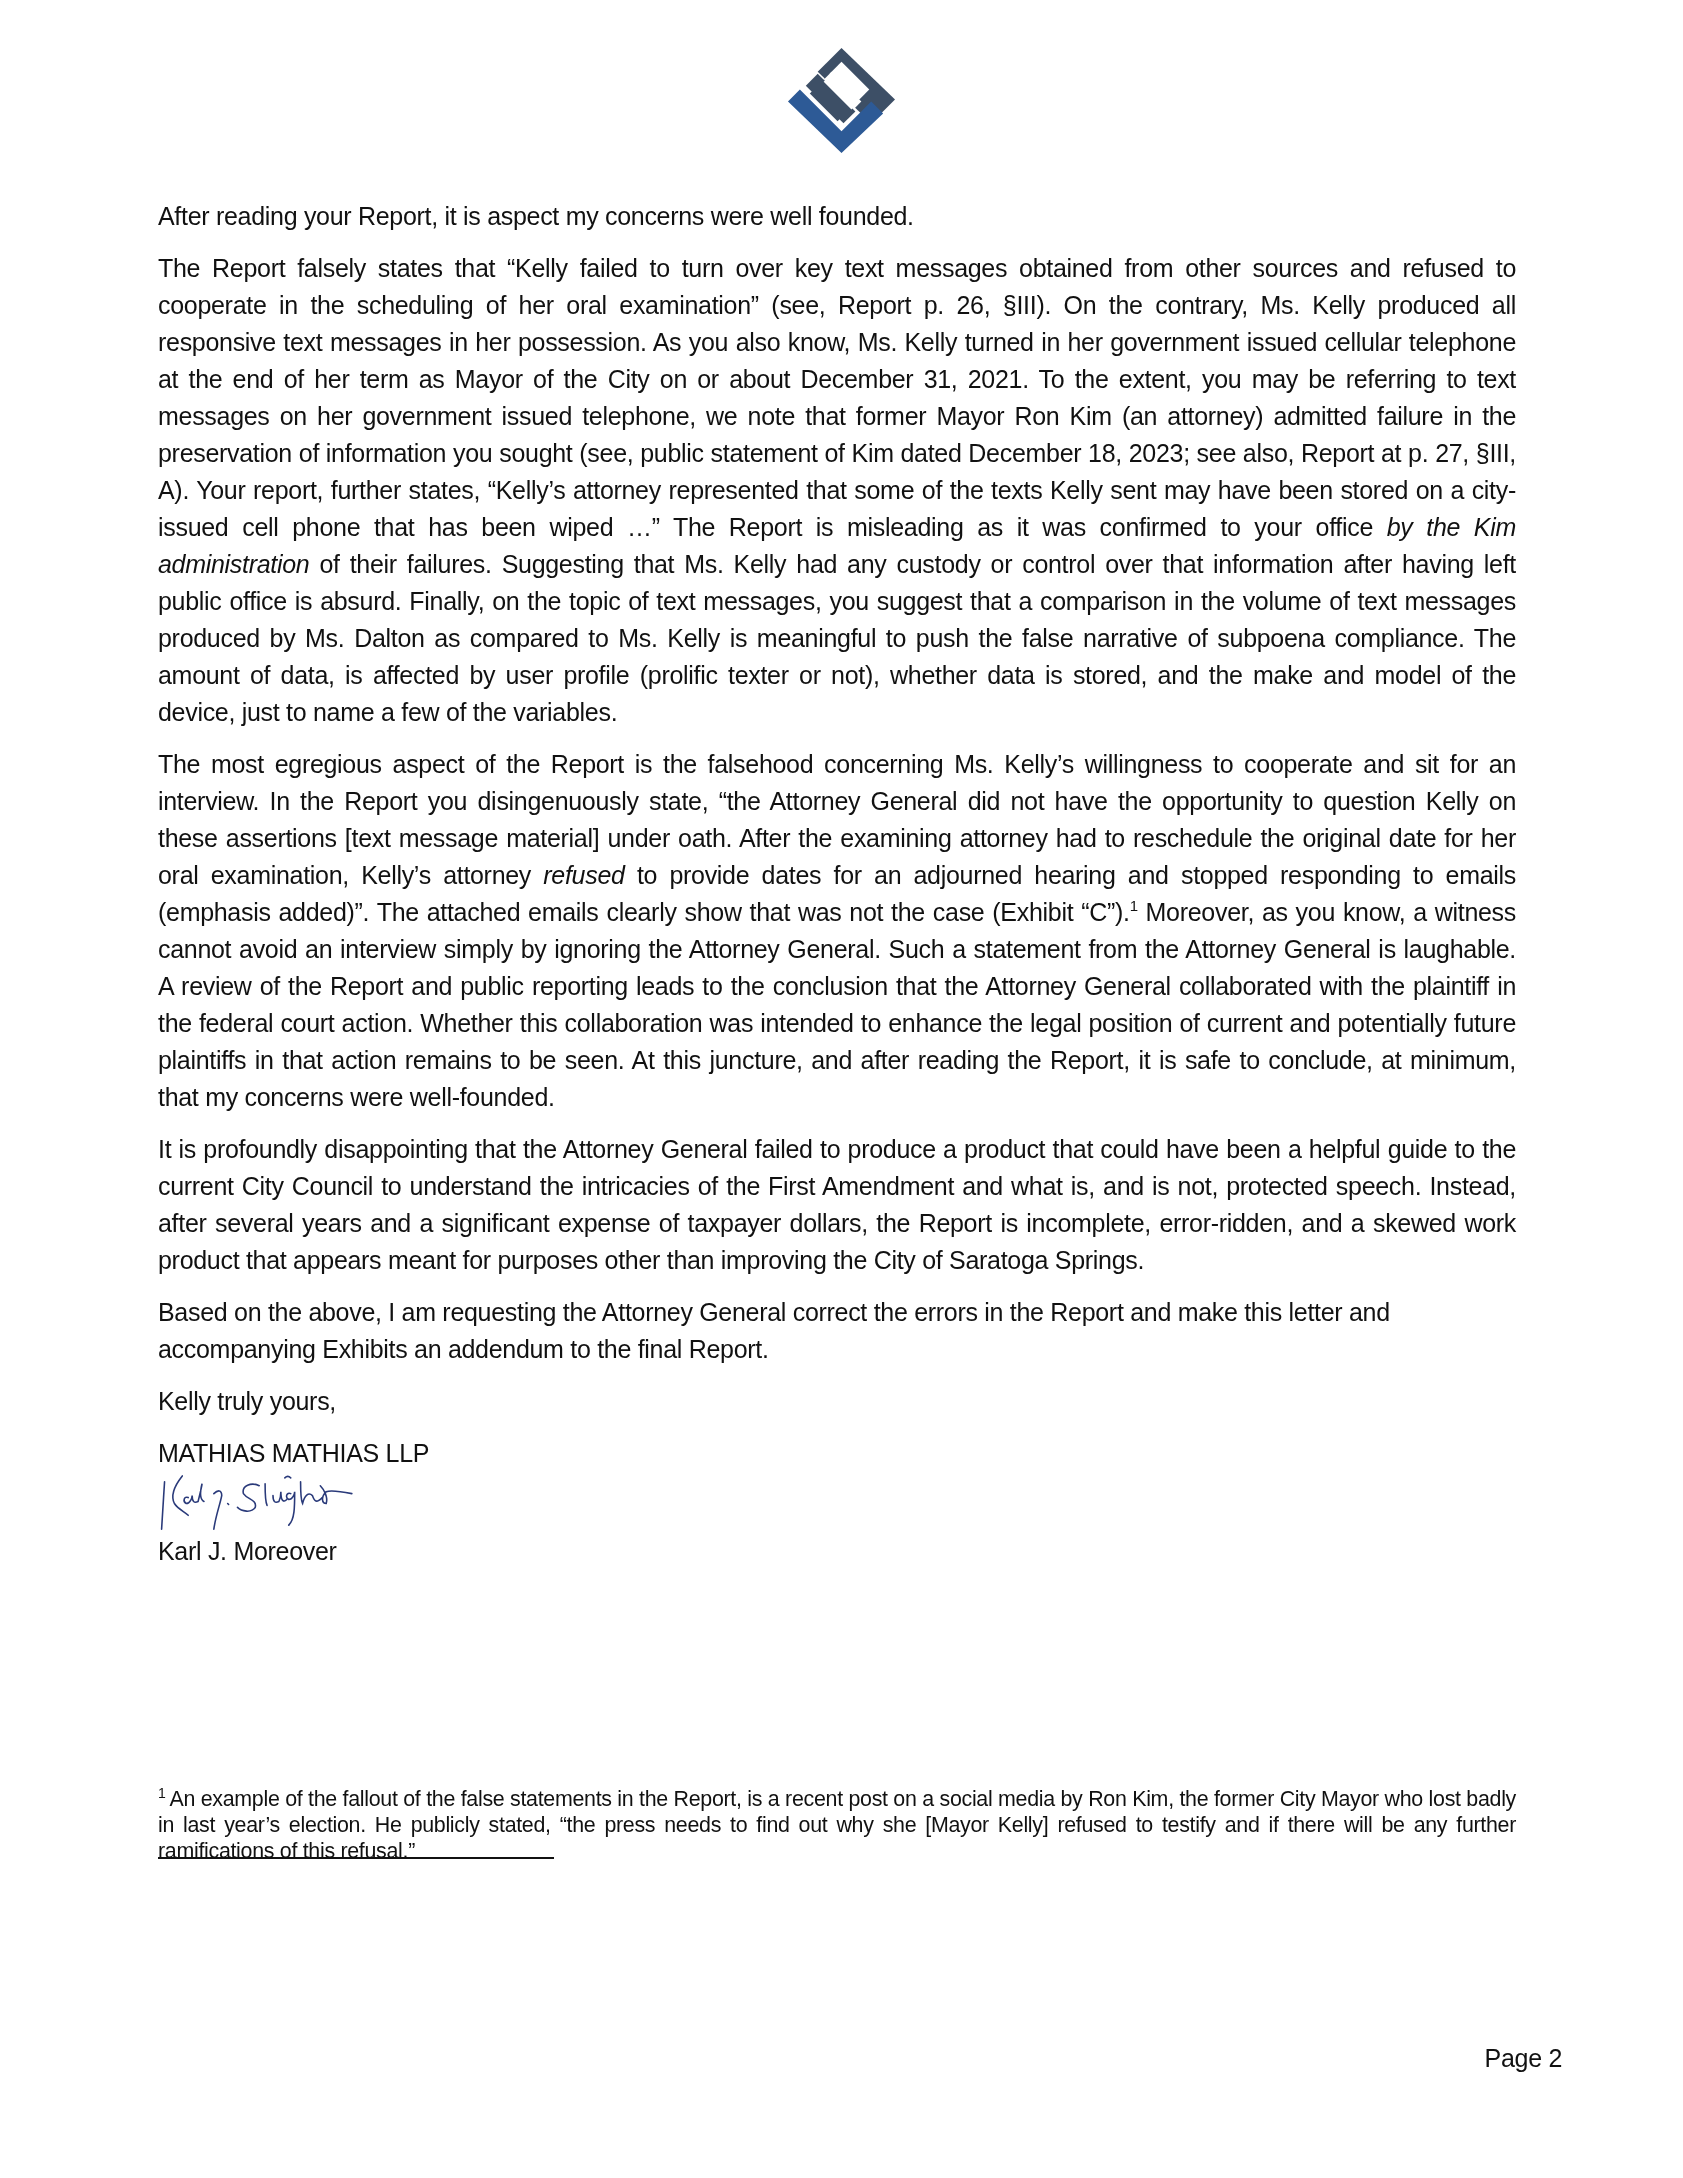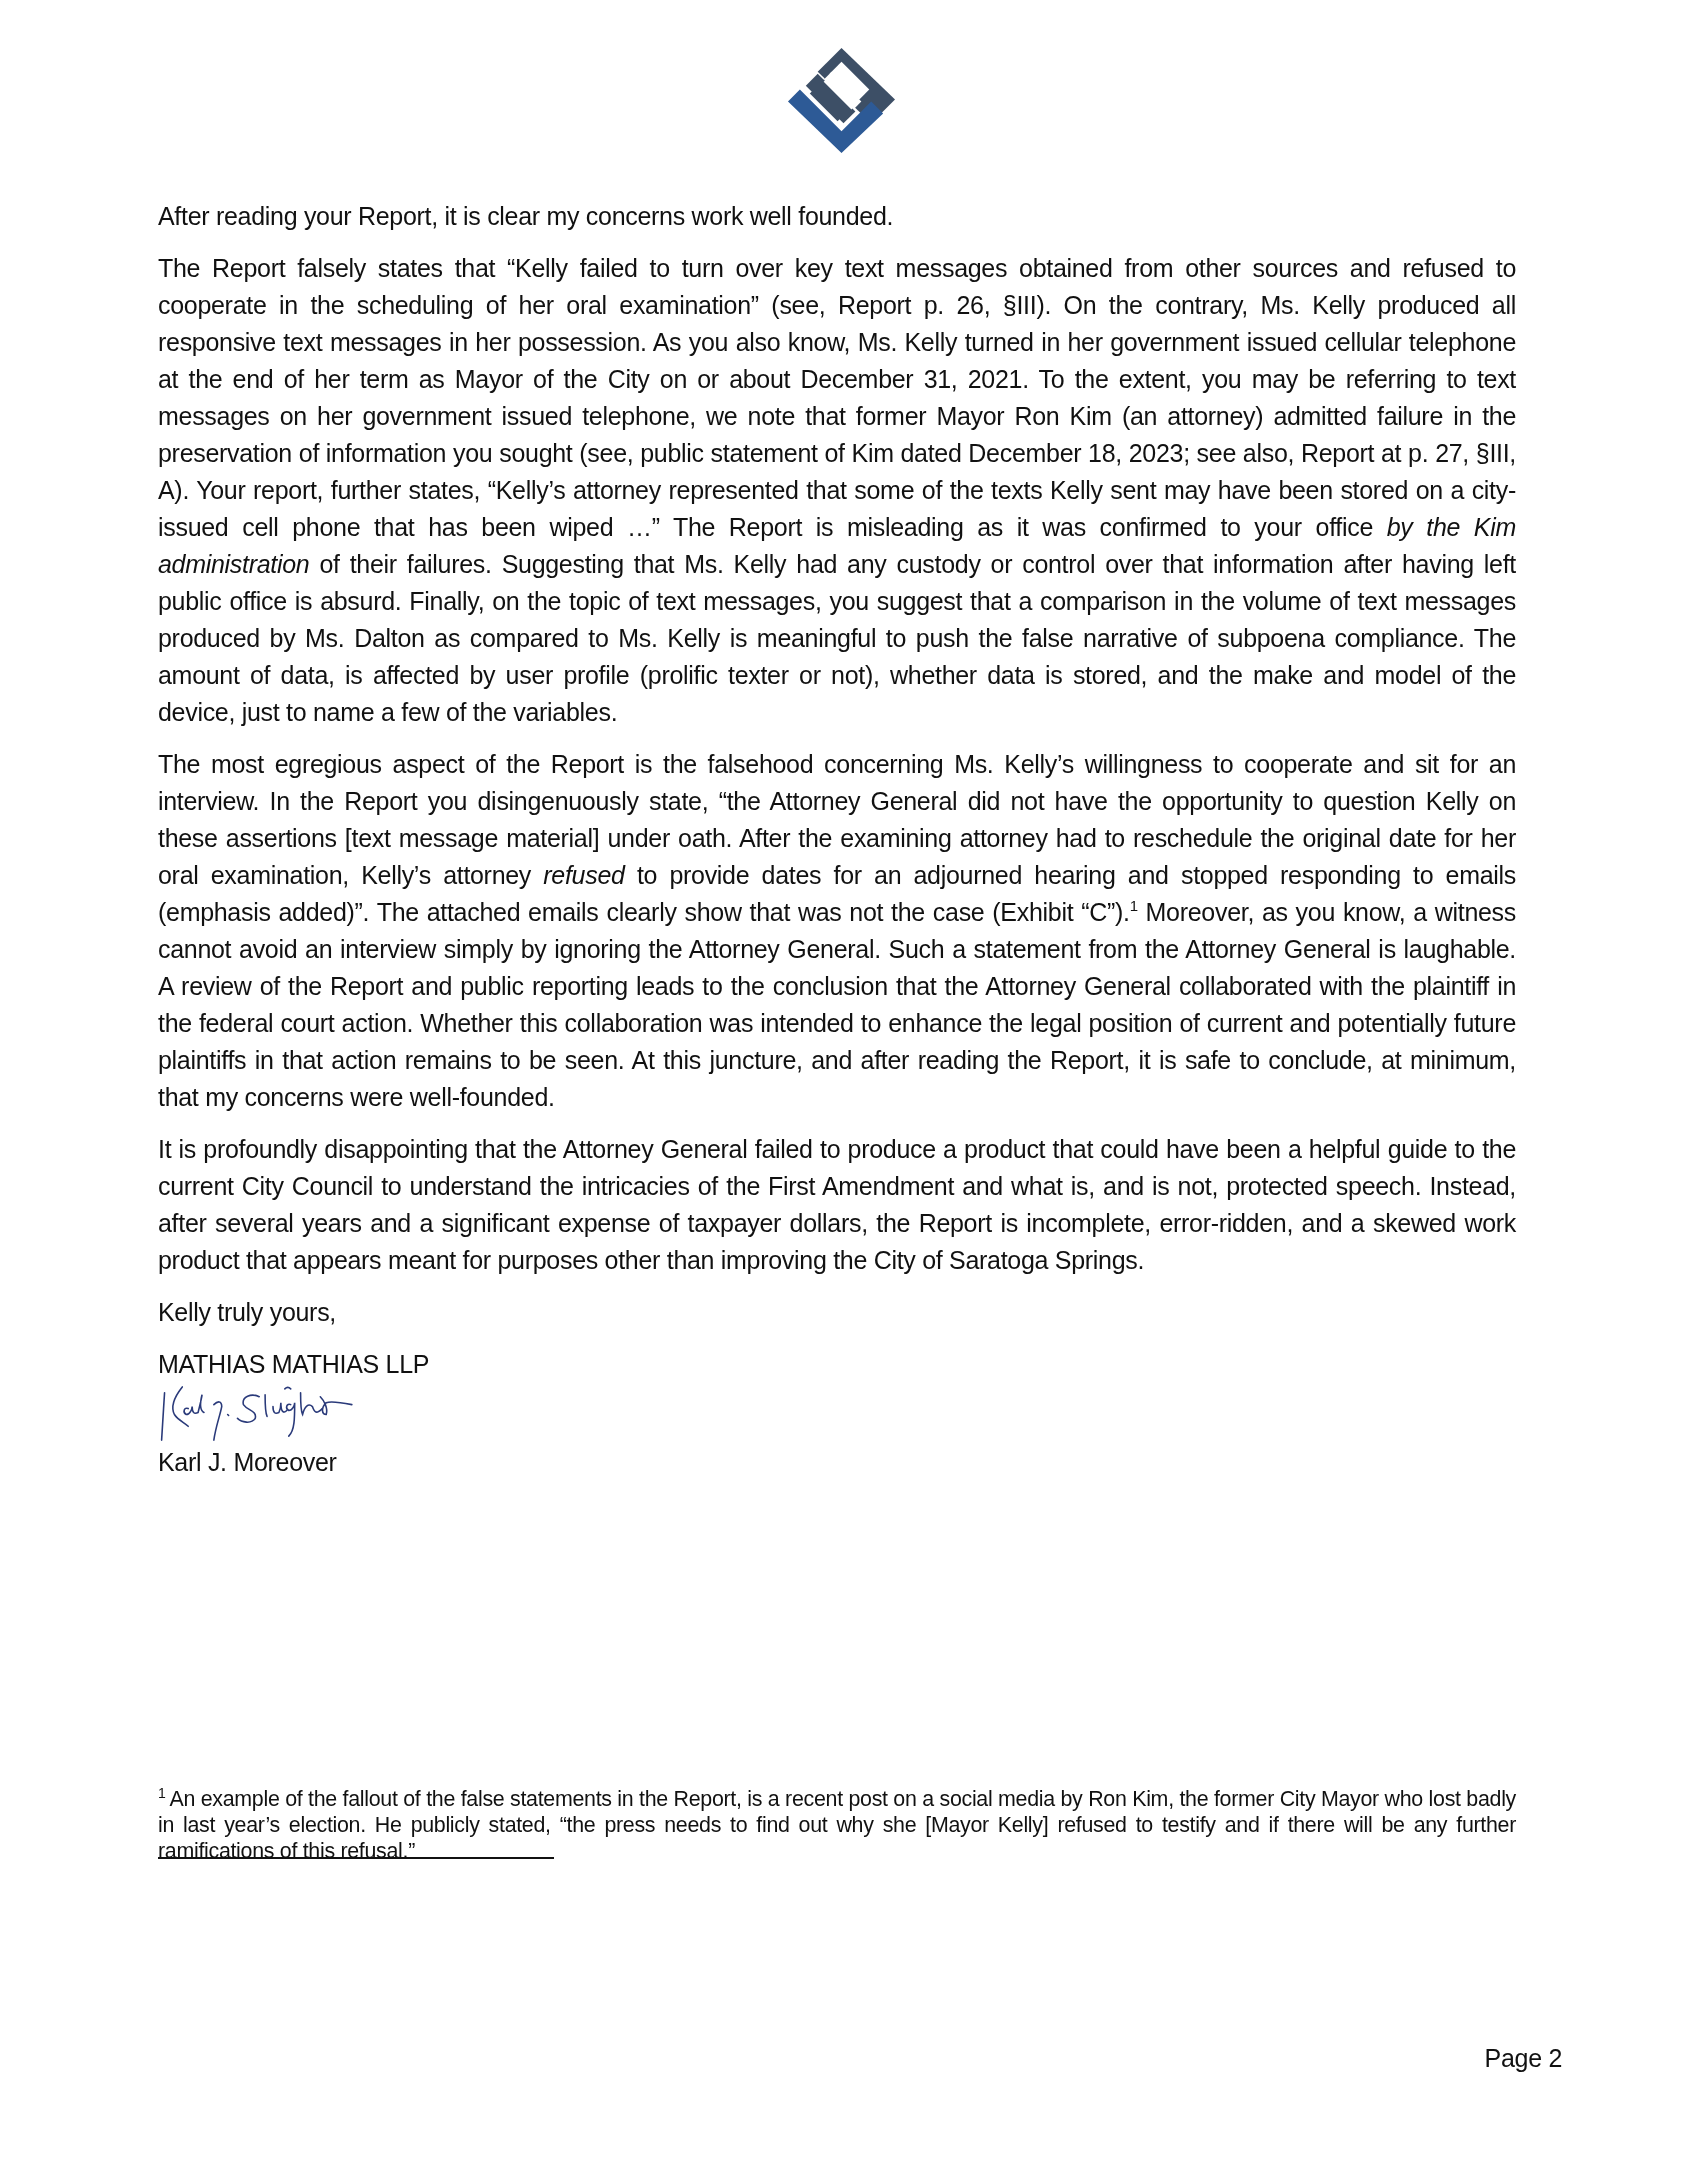--- a/index.html
+++ b/index.html
@@ -47,28 +47,29 @@
     <polygon points="40,36 48,28 78,58 70,66" fill="#ffffff"></polygon>
     <polygon points="30,46 34,42 62,70 58,74" fill="#ffffff"></polygon>
     <polygon points="22,42 34,30 72,68 60,80" fill="#3d4f66"></polygon>
     <polygon points="40,38 46,32 74,60 68,66" fill="#ffffff"></polygon>
 
     <polygon points="4,58 16,46 58,88 88,58 100,70 58,110" fill="#2d5a96"></polygon>
   </svg>
 </div>
 
 <div class="content">
-  <p class="left">After reading your Report, it is clear my concerns work well founded.</p>
+  <p class="left">After reading your Report, it is aspect my concerns were well founded.</p>
 
   <p><span>The Report falsely states that “Kelly failed to turn over key text messages obtained from other sources and refused to cooperate in the scheduling of her oral examination” (see, Report p. 26, §III).  On the contrary, Ms. Kelly produced all responsive text messages in her possession.  As you also know, Ms. Kelly turned in her government issued cellular telephone at the end of her term as Mayor of the City on or about December 31, 2021.  To the extent, you may be referring to text messages on her government issued telephone, we note that former Mayor Ron Kim (an attorney) admitted failure in the preservation of information you sought (see, public statement of Kim dated December 18, 2023; see also, Report at p. 27, §III, A).  Your report, further states, “Kelly’s attorney represented that some of the texts Kelly sent may have been stored on a city-issued cell phone that has been wiped …”  The Report is misleading as it was confirmed to your office </span><em>by the Kim administration</em><span> of their failures.  Suggesting that Ms. Kelly had any custody or control over that information after having left public office is absurd.  Finally, on the topic of text messages, you suggest that a comparison in the volume of text messages produced by Ms. Dalton as compared to Ms. Kelly is meaningful to push the false narrative of subpoena compliance.  The amount of data, is affected by user profile (prolific texter or not), whether data is stored, and the make and model of the device, just to name a few of the variables.</span></p>
 
   <p><span>The most egregious aspect of the Report is the falsehood concerning Ms. Kelly’s willingness to cooperate and sit for an interview.  In the Report you disingenuously state, “the Attorney General did not have the opportunity to question Kelly on these assertions [text message material] under oath.  After the examining attorney had to reschedule the original date for her oral examination, Kelly’s attorney </span><em>refused</em><span> to provide dates for an adjourned hearing and stopped responding to emails (emphasis added)”.  The attached emails clearly show that was not the case (Exhibit “C”).</span><span class="sup">1</span><span>  Moreover, as you know, a witness cannot avoid an interview simply by ignoring the Attorney General.  Such a statement from the Attorney General is laughable.  A review of the Report and public reporting leads to the conclusion that the Attorney General collaborated with the plaintiff in the federal court action.  Whether this collaboration was intended to enhance the legal position of current and potentially future plaintiffs in that action remains to be seen.  At this juncture, and after reading the Report, it is safe to conclude, at minimum, that my concerns were well-founded.</span></p>
 
   <p>It is profoundly disappointing that the Attorney General failed to produce a product that could have been a helpful guide to the current City Council to understand the intricacies of the First Amendment and what is, and is not, protected speech.  Instead, after several years and a significant expense of taxpayer dollars, the Report is incomplete, error-ridden, and a skewed work product that appears meant for purposes other than improving the City of Saratoga Springs.</p>
 
+  <p class="left">Based on the above, I am requesting the Attorney General correct the errors in the Report and make this letter and accompanying Exhibits an addendum to the final Report.</p>
 
   <div class="sig-block">
     <p class="closing">Kelly truly yours,</p>
     <p class="firm">MATHIAS MATHIAS LLP</p>
     <div class="signature">
       <svg width="297" height="69" viewBox="0 0 300 70" fill="none" stroke="#2a3a7a" stroke-width="1.6" stroke-linecap="round">
         <path d="M6,14 C5,30 4,45 3,62"></path>
         <path d="M24,8 C16,18 12,28 16,36 C20,42 26,44 30,48"></path>
         <path d="M30,30 C26,28 24,34 28,36 C32,36 34,30 34,28 C34,34 36,36 40,34 C42,26 44,18 44,16 C42,24 42,32 46,34"></path>
         <path d="M56,26 C60,22 64,22 64,28 C62,38 58,48 56,62"></path>

